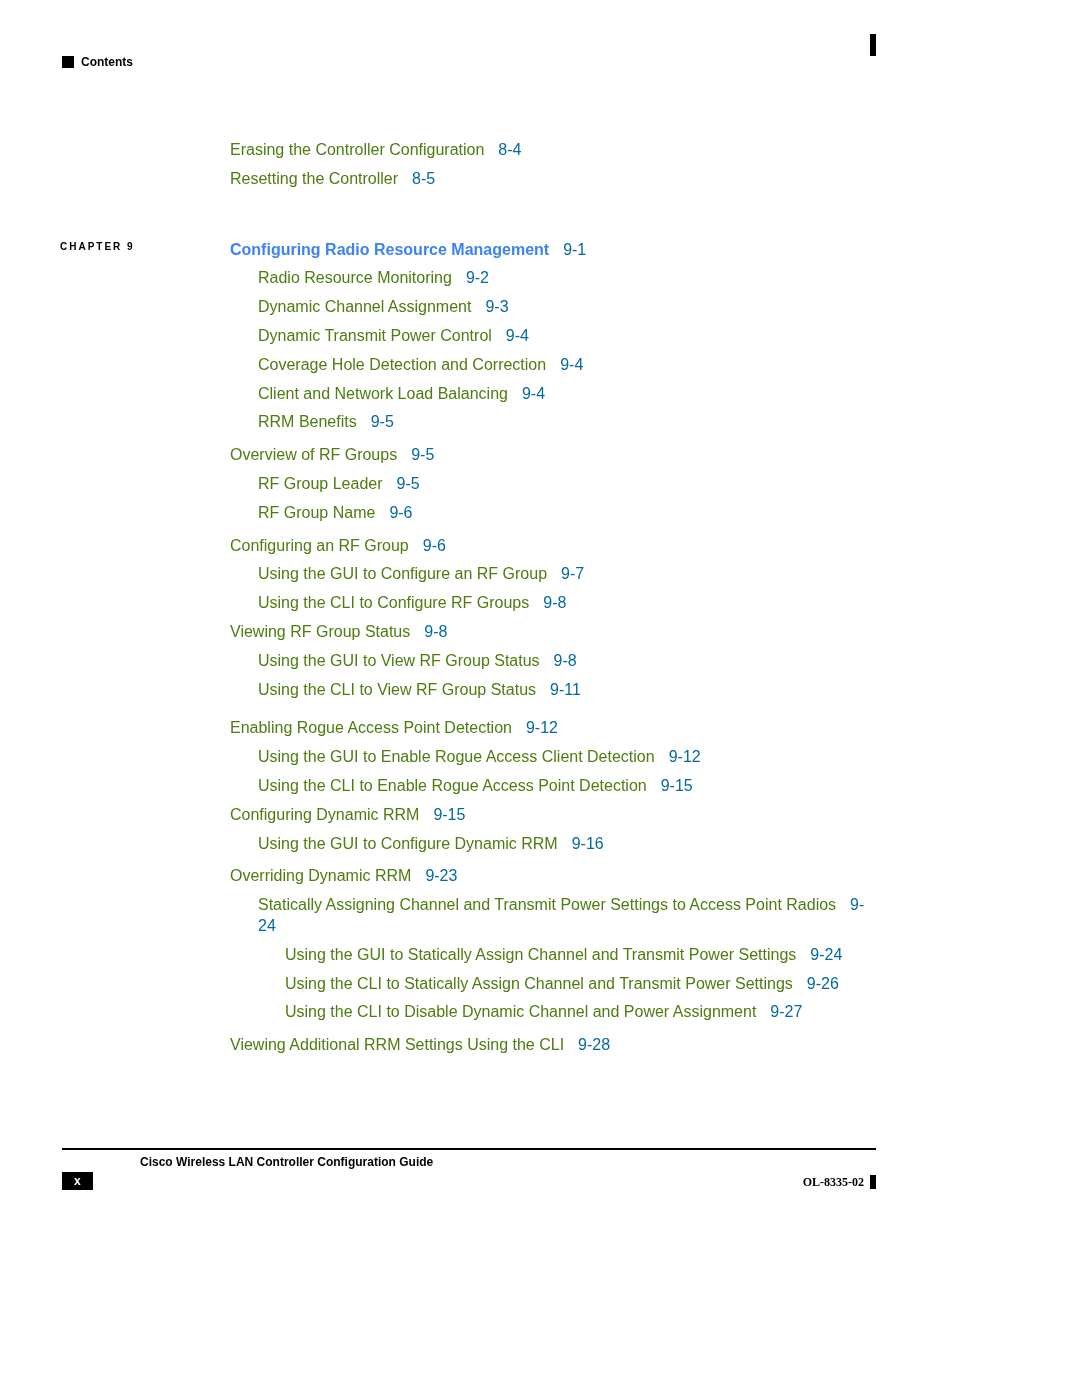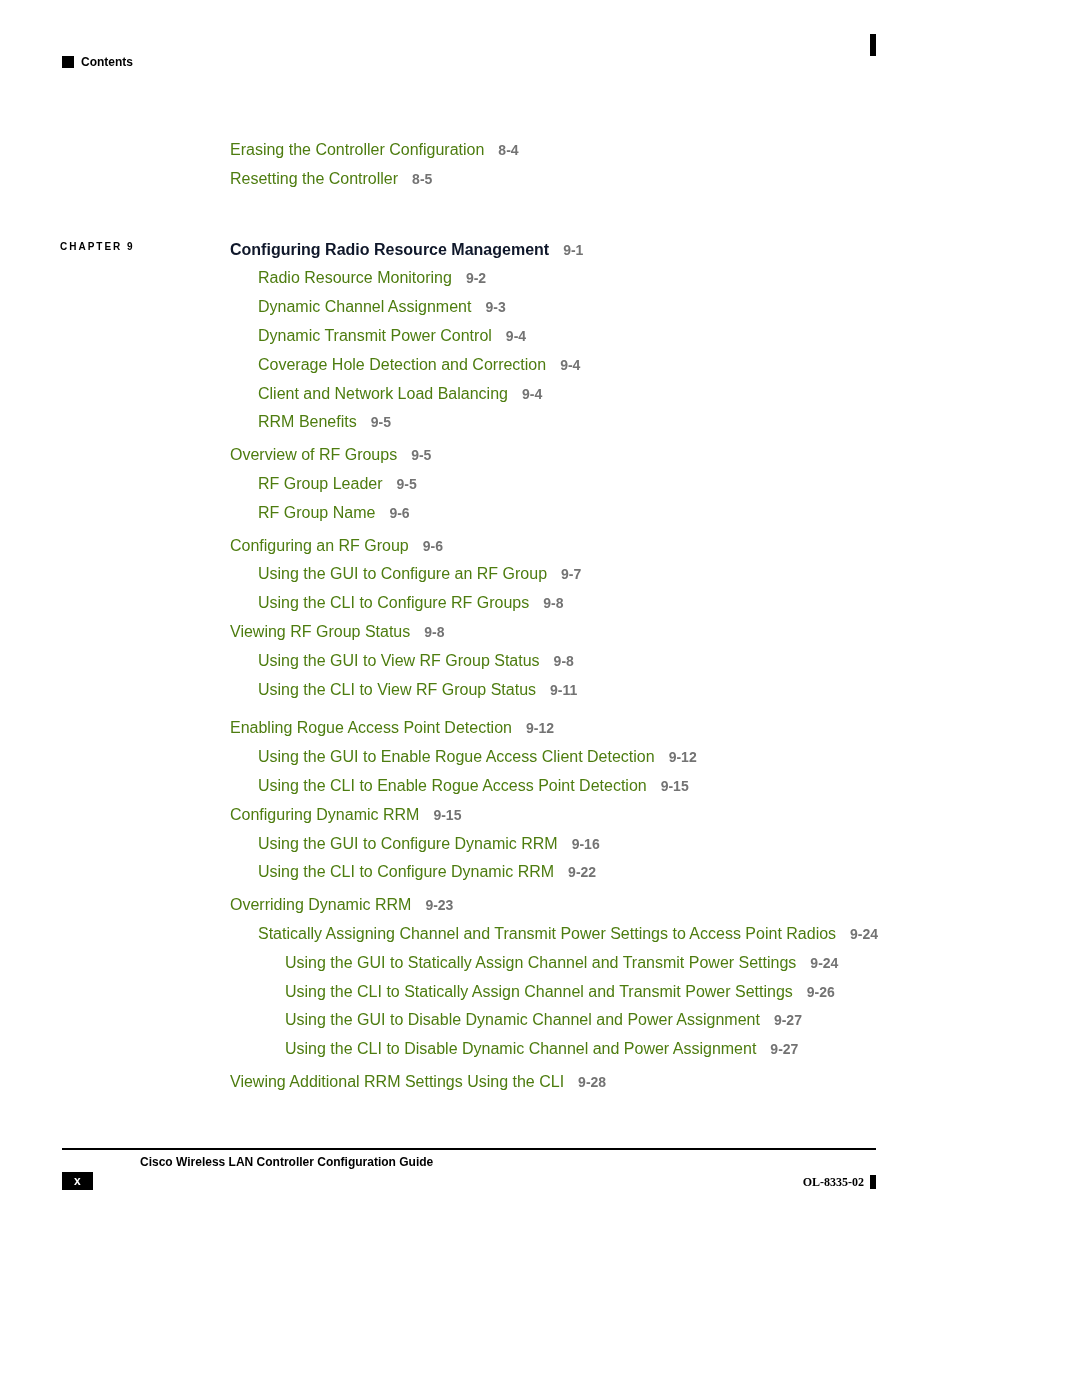--- a/index.html
+++ b/index.html
@@ -63,34 +63,34 @@
     .chapter-label {
       text-transform: uppercase;
       font-size: 10px;
       font-weight: bold;
       letter-spacing: 2px;
       display: inline-block;
       width: 170px;
       vertical-align: top;
     }
     .chapter-title {
-      color: #0f172a;
+      color: #3b82f6;
       font-weight: bold;
       font-size: 16px;
     }
     .link {
       color: #4d7c0f;
       text-decoration: none;
       font-size: 16px;
       cursor: pointer;
     }
     .pagenum {
-      font-size: 14px;
-      font-weight: bold;
-      color: #737373;
+      font-size: 16px;
+      font-weight: normal;
+      color: #0369a1;
       margin-left: 14px;
     }
     .sub-block { margin-top: 12px; }
     .footer-rule {
       position: absolute;
       top: 1148px;
       left: 62px;
       width: 814px;
       height: 2px;
       background: #000;
@@ -168,26 +168,24 @@
         <li class="l1"><a class="link">Using the GUI to Configure an RF Group</a><span class="pagenum">9-7</span></li>
         <li class="l1"><a class="link">Using the CLI to Configure RF Groups</a><span class="pagenum">9-8</span></li>
         <li class="l0" style=""><a class="link">Viewing RF Group Status</a><span class="pagenum">9-8</span></li>
         <li class="l1"><a class="link">Using the GUI to View RF Group Status</a><span class="pagenum">9-8</span></li>
         <li class="l1"><a class="link">Using the CLI to View RF Group Status</a><span class="pagenum">9-11</span></li>
         <li class="l0" style="margin-top: 18px;"><a class="link">Enabling Rogue Access Point Detection</a><span class="pagenum">9-12</span></li>
         <li class="l1"><a class="link">Using the GUI to Enable Rogue Access Client Detection</a><span class="pagenum">9-12</span></li>
         <li class="l1"><a class="link">Using the CLI to Enable Rogue Access Point Detection</a><span class="pagenum">9-15</span></li>
         <li class="l0" style="margin-top: 0;"><a class="link">Configuring Dynamic RRM</a><span class="pagenum">9-15</span></li>
         <li class="l1"><a class="link">Using the GUI to Configure Dynamic RRM</a><span class="pagenum">9-16</span></li>
-        <li class="l1"><a class="link">Using the CLI to Configure Dynamic RRM</a><span class="pagenum">9-22</span></li>
         <li class="l0" style="margin-top: 12px;"><a class="link">Overriding Dynamic RRM</a><span class="pagenum">9-23</span></li>
         <li class="l1"><a class="link">Statically Assigning Channel and Transmit Power Settings to Access Point Radios</a><span class="pagenum">9-24</span></li>
         <li class="l2"><a class="link">Using the GUI to Statically Assign Channel and Transmit Power Settings</a><span class="pagenum">9-24</span></li>
         <li class="l2"><a class="link">Using the CLI to Statically Assign Channel and Transmit Power Settings</a><span class="pagenum">9-26</span></li>
-        <li class="l2"><a class="link">Using the GUI to Disable Dynamic Channel and Power Assignment</a><span class="pagenum">9-27</span></li>
         <li class="l2"><a class="link">Using the CLI to Disable Dynamic Channel and Power Assignment</a><span class="pagenum">9-27</span></li>
         <li class="l0" style="margin-top: 12px;"><a class="link">Viewing Additional RRM Settings Using the CLI</a><span class="pagenum">9-28</span></li>
       </ul>
   </div>
 
   <div class="footer-rule"></div>
   <div class="footer-title">Cisco Wireless LAN Controller Configuration Guide</div>
   <div class="footer-bottom">
     <div class="page-number-box">x</div>
     <div>

